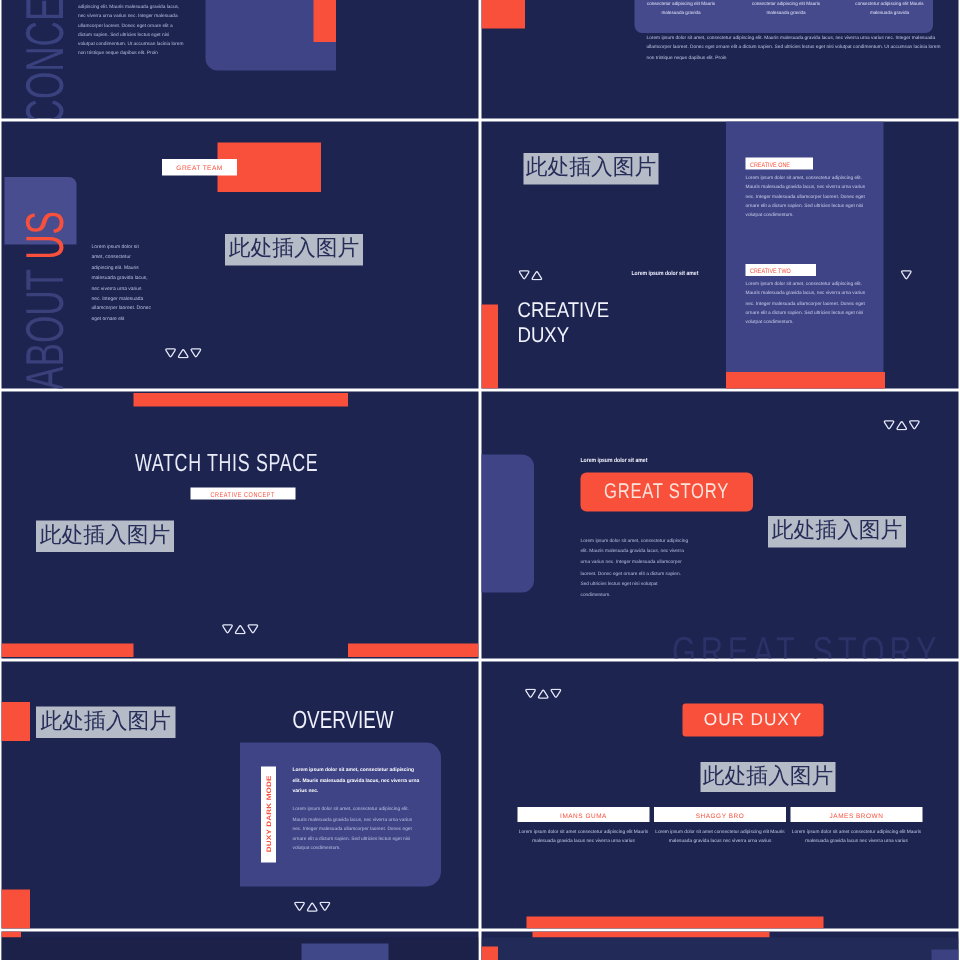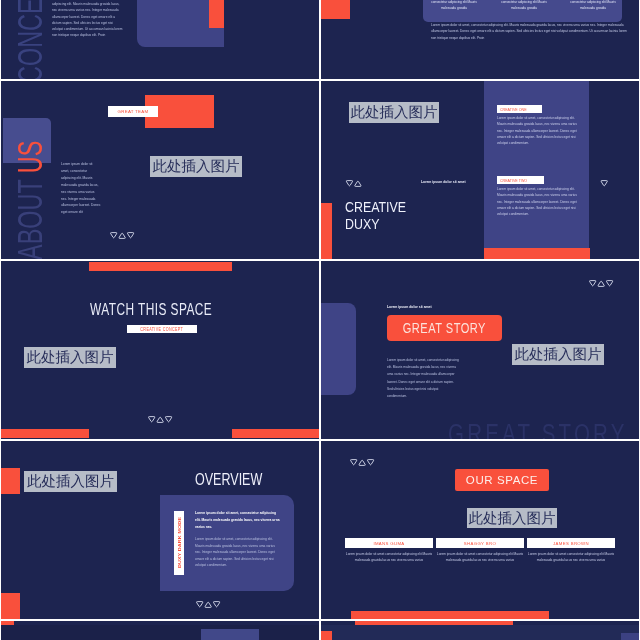--- a/index.html
+++ b/index.html
@@ -285,21 +285,21 @@
         </svg></div>
   </div>
 
   <div class="slide" id="s-team">
     <div class="logo"><svg width="26.28" height="7" viewBox="-1 0 208 58" xmlns="http://www.w3.org/2000/svg">
           <path d="M8.8 14.3Q3.0 5.0 14.0 5.0L52.0 5.0Q63.0 5.0 57.2 14.3L38.8 43.7Q33.0 53.0 27.2 43.7Z" stroke="#e4e8f8" stroke-width="7" fill="none" stroke-linejoin="round"></path>
           <path d="M78.8 43.7Q73.0 53.0 84.0 53.0L122.0 53.0Q133.0 53.0 127.2 43.7L108.8 14.3Q103.0 5.0 97.2 14.3Z" stroke="#e4e8f8" stroke-width="7" fill="none" stroke-linejoin="round"></path>
           <path d="M148.8 14.3Q143.0 5.0 154.0 5.0L192.0 5.0Q203.0 5.0 197.2 14.3L178.8 43.7Q173.0 53.0 167.2 43.7Z" stroke="#e4e8f8" stroke-width="7" fill="none" stroke-linejoin="round"></path>
         </svg></div>
     <div class="pill redpill">
-      <span>OUR SPACE</span>
+      <span>OUR DUXY</span>
     </div>
     <div class="imgph">此处插入图片</div>
     <div class="member" style="left:24px;top:97px;">
       <div class="mbadge">
         <span>IMANS GUMA</span>
         </div>
       <div class="mbio">Lorem ipsum dolor sit amet consectetur adipiscing elit Mauris malesuada gravida lacus nec viverra urna varius</div>
     </div>
     <div class="member" style="left:115px;top:97px;">
       <div class="mbadge">

